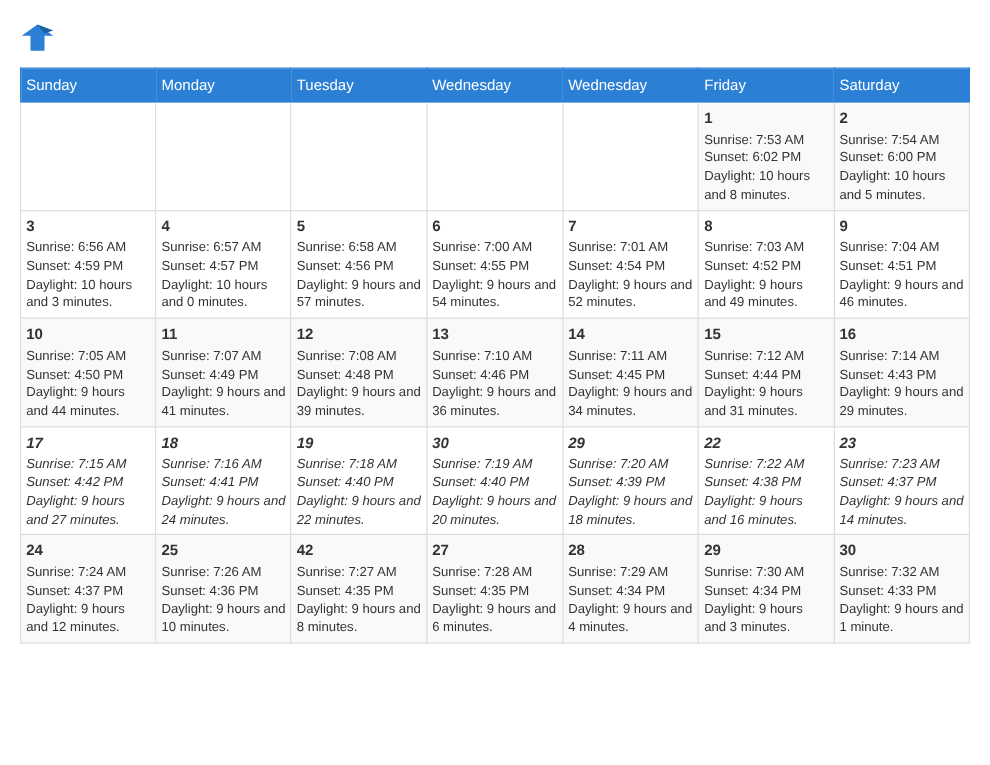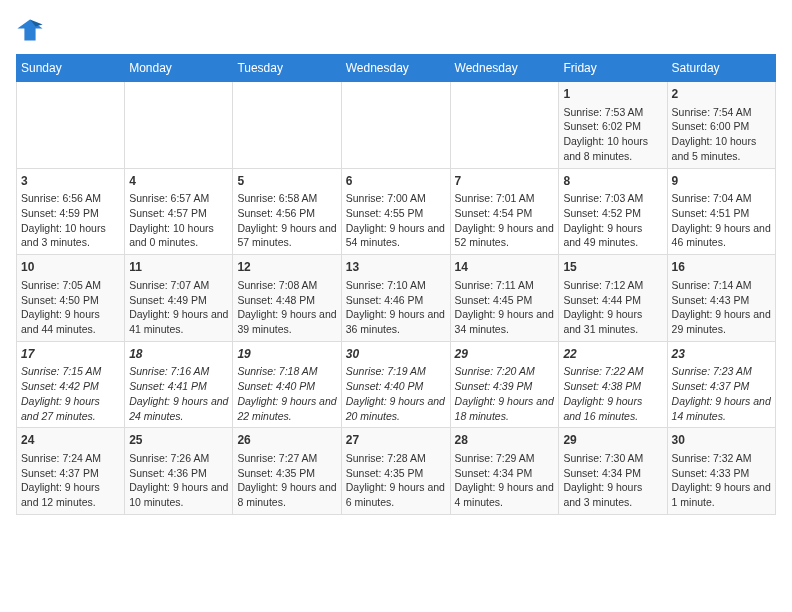--- a/index.html
+++ b/index.html
@@ -144,20 +144,20 @@
         <td><span class="day-num">18</span>Sunrise: 7:16 AM<br>Sunset: 4:41 PM<br>Daylight: 9 hours and 24 minutes.<br></td>
         <td><span class="day-num">19</span>Sunrise: 7:18 AM<br>Sunset: 4:40 PM<br>Daylight: 9 hours and 22 minutes.<br></td>
         <td><span class="day-num">30</span>Sunrise: 7:19 AM<br>Sunset: 4:40 PM<br>Daylight: 9 hours and 20 minutes.<br></td>
         <td><span class="day-num">29</span>Sunrise: 7:20 AM<br>Sunset: 4:39 PM<br>Daylight: 9 hours and 18 minutes.<br></td>
         <td><span class="day-num">22</span>Sunrise: 7:22 AM<br>Sunset: 4:38 PM<br>Daylight: 9 hours and 16 minutes.<br></td>
         <td><span class="day-num">23</span>Sunrise: 7:23 AM<br>Sunset: 4:37 PM<br>Daylight: 9 hours and 14 minutes.<br></td>
       </tr>
       <tr class="row5">
         <td><span class="day-num">24</span>Sunrise: 7:24 AM<br>Sunset: 4:37 PM<br>Daylight: 9 hours and 12 minutes.<br></td>
         <td><span class="day-num">25</span>Sunrise: 7:26 AM<br>Sunset: 4:36 PM<br>Daylight: 9 hours and 10 minutes.<br></td>
-        <td><span class="day-num">26</span>Sunrise: 7:27 AM<br>Sunset: 4:35 PM<br>Daylight: 9 hours and 8 minutes.<br></td>
+        <td><span class="day-num">42</span>Sunrise: 7:27 AM<br>Sunset: 4:35 PM<br>Daylight: 9 hours and 8 minutes.<br></td>
         <td><span class="day-num">27</span>Sunrise: 7:28 AM<br>Sunset: 4:35 PM<br>Daylight: 9 hours and 6 minutes.<br></td>
         <td><span class="day-num">28</span>Sunrise: 7:29 AM<br>Sunset: 4:34 PM<br>Daylight: 9 hours and 4 minutes.<br></td>
         <td><span class="day-num">29</span>Sunrise: 7:30 AM<br>Sunset: 4:34 PM<br>Daylight: 9 hours and 3 minutes.<br></td>
         <td><span class="day-num">30</span>Sunrise: 7:32 AM<br>Sunset: 4:33 PM<br>Daylight: 9 hours and 1 minute.<br></td>
       </tr>
     </tbody>
 </table>
 
 </body></html>

